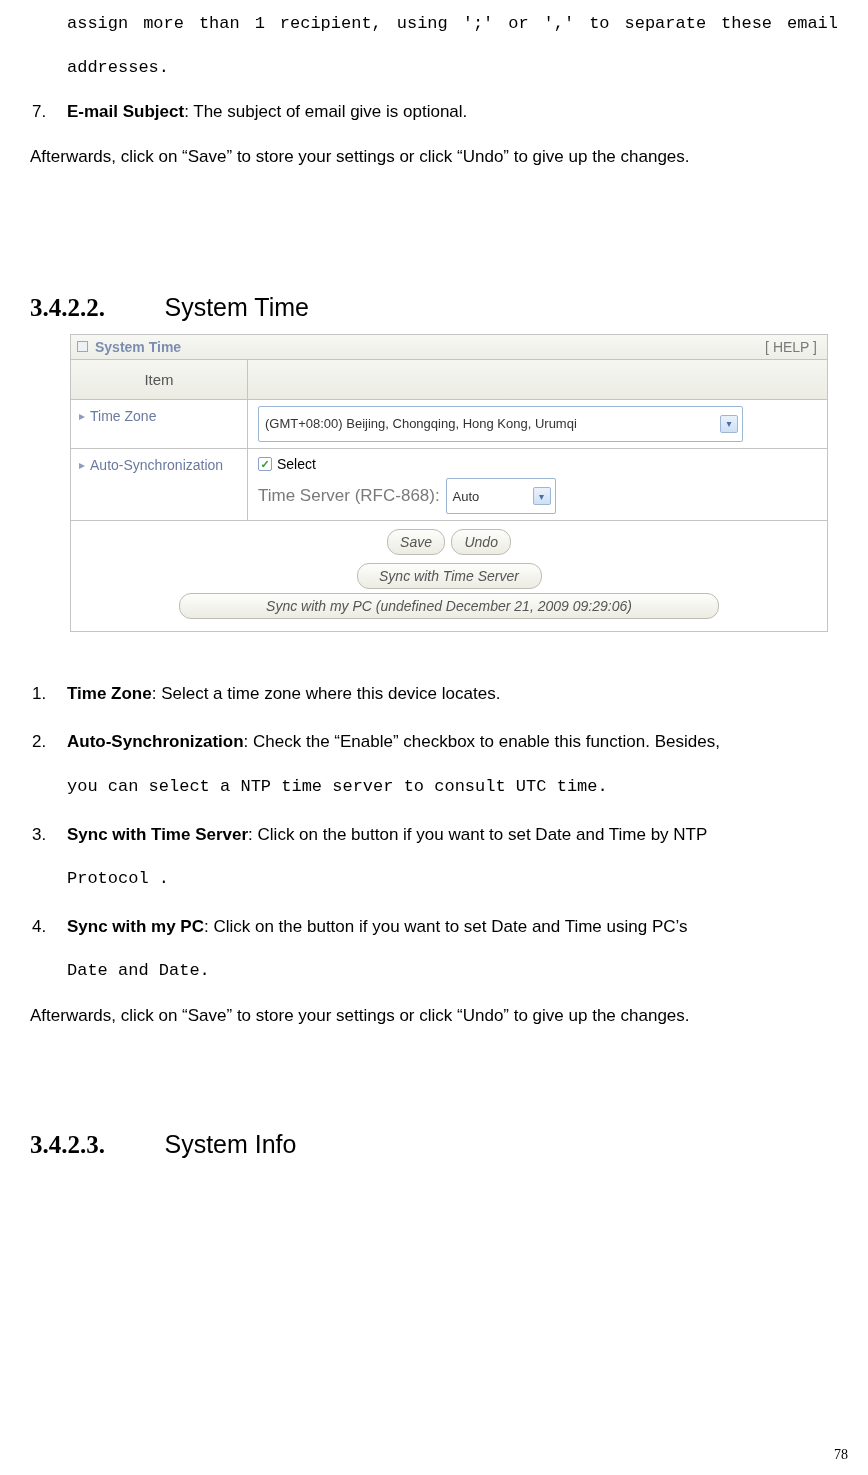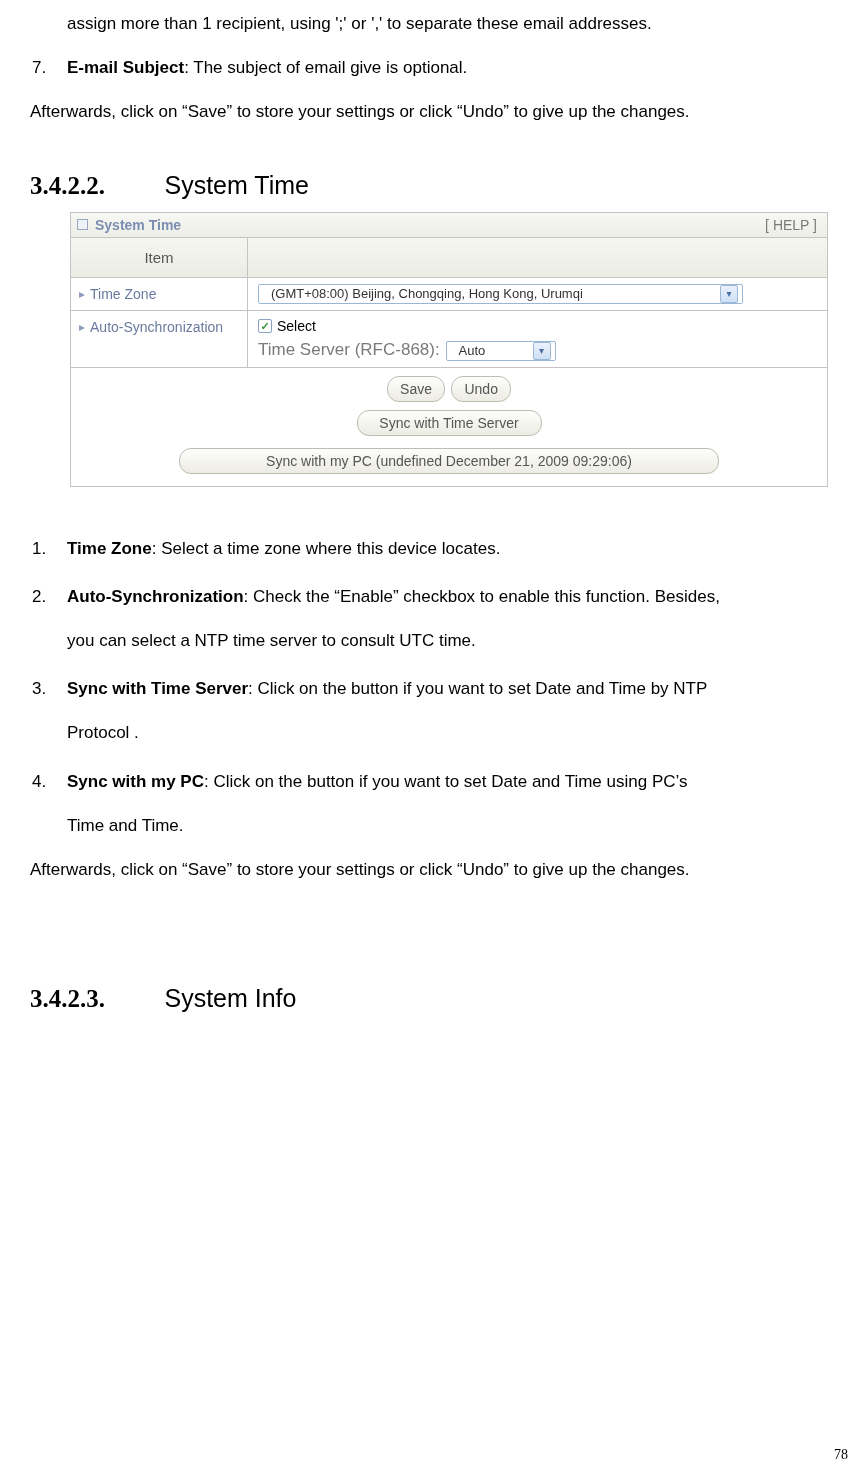--- a/index.html
+++ b/index.html
@@ -12,20 +12,21 @@
       position: relative;
       padding: 0 30px;
     }
     .para {
       font-size: 17px;
       line-height: 2.6;
       text-align: justify;
     }
     .para-first {
       padding-left: 37px;
+      font-family: Liberation Mono, monospace;
     }
     .list-item {
       padding-left: 37px;
       position: relative;
     }
     .list-num {
       position: absolute;
       left: 2px;
     }
     .strong { font-weight: bold; }
@@ -35,21 +36,21 @@
       font-size: 25px;
       display: inline-block;
       width: 130px;
       vertical-align: baseline;
     }
     .h2-title {
       font-size: 25px;
       font-weight: normal;
     }
     .section-heading {
-      margin-top: 36px;
+      margin-top: 114px;
       margin-bottom: 12px;
     }
     .section-heading-3 {
       margin-top: 92px;
     }
     .pagenum {
       position: absolute;
       bottom: 12px;
       right: 20px;
       font-size: 14px;
@@ -125,22 +126,22 @@
     .fig-row .col2 {
       flex: 1;
       padding: 6px 10px;
       font-size: 14px;
     }
     .fig-select {
       display: inline-flex;
       align-items: center;
       border: 1px solid #9cb7d6;
       background: #fff;
-      height: 20px;
-      padding: 0 4px 0 12px;
+      height: 36px;
+      padding: 0 4px 0 6px;
       font-size: 13px;
       color: #333;
       border-radius: 2px;
     }
     .fig-select.wide { width: 485px; justify-content: space-between; }
     .fig-select.small { width: 110px; justify-content: space-between; margin-left: 2px; }
     .chev-box {
       width: 18px; height: 18px;
       background: linear-gradient(#eaf1fb,#cfe0f5);
       border: 1px solid #9cb7d6;
@@ -167,20 +168,21 @@
     .fig-btnrow { text-align: center; padding: 6px 0 10px; }
     .fig-btn {
       display: inline-block;
       border: 1px solid #bdbdb2;
       background: linear-gradient(#fdfdfb,#ecece3);
       border-radius: 12px;
       padding: 4px 12px;
       font-size: 14px;
       color: #555;
       margin: 2px 1px;
+      font-style: italic;
     }
     .fig-btn.med { width: 185px; }
     .fig-btn.wide { width: 540px; }
     .ts-label { color: #7a7a7a; font-size: 17px; }
     .spacer-top { height: 2px; }
     .item-block { margin-top: 4px; }
     .gap { height: 18px; }
   </style>
 </head>
 <body>
@@ -242,21 +244,21 @@
     </div>
   </div>
   <div class="fig-btnrow">
     <div>
       <span class="fig-btn">Save</span>
       <span class="fig-btn">Undo</span>
     </div>
     <div style="margin-top:4px;">
       <span class="fig-btn med">Sync with Time Server</span>
     </div>
-    <div style="margin-top:8px;">
+    <div style="margin-top:0;">
       <span class="fig-btn wide">Sync with my PC (undefined December 21, 2009 09:29:06)</span>
     </div>
   </div>
 </div>
 
 <div class="gap"></div>
 <div class="gap"></div>
 
 <div class="para list-item item-block">
   <span class="list-num">1.</span>
@@ -272,21 +274,21 @@
 <div class="para list-item item-block">
   <span class="list-num">3.</span>
   <span class="strong">Sync with Time Server</span><span>: Click on the button if you want to set Date and Time by NTP</span>
 </div>
 <div class="para para-first">Protocol .</div>
 
 <div class="para list-item item-block" style="text-align:justify;">
   <span class="list-num">4.</span>
   <span class="strong">Sync with my PC</span><span>: Click on the button if you want to set Date and Time using PC’s</span>
 </div>
-<div class="para para-first">Time and Time.</div>
+<div class="para para-first">Date and Date.</div>
 
 <div class="para">Afterwards, click on “Save” to store your settings or click “Undo” to give up the changes.</div>
 
 <div class="section-heading section-heading-3">
   <span class="h2">3.4.2.3.</span>
   <span class="h2-title">System Info</span>
 </div>
 
 <div class="pagenum">78</div>
 

